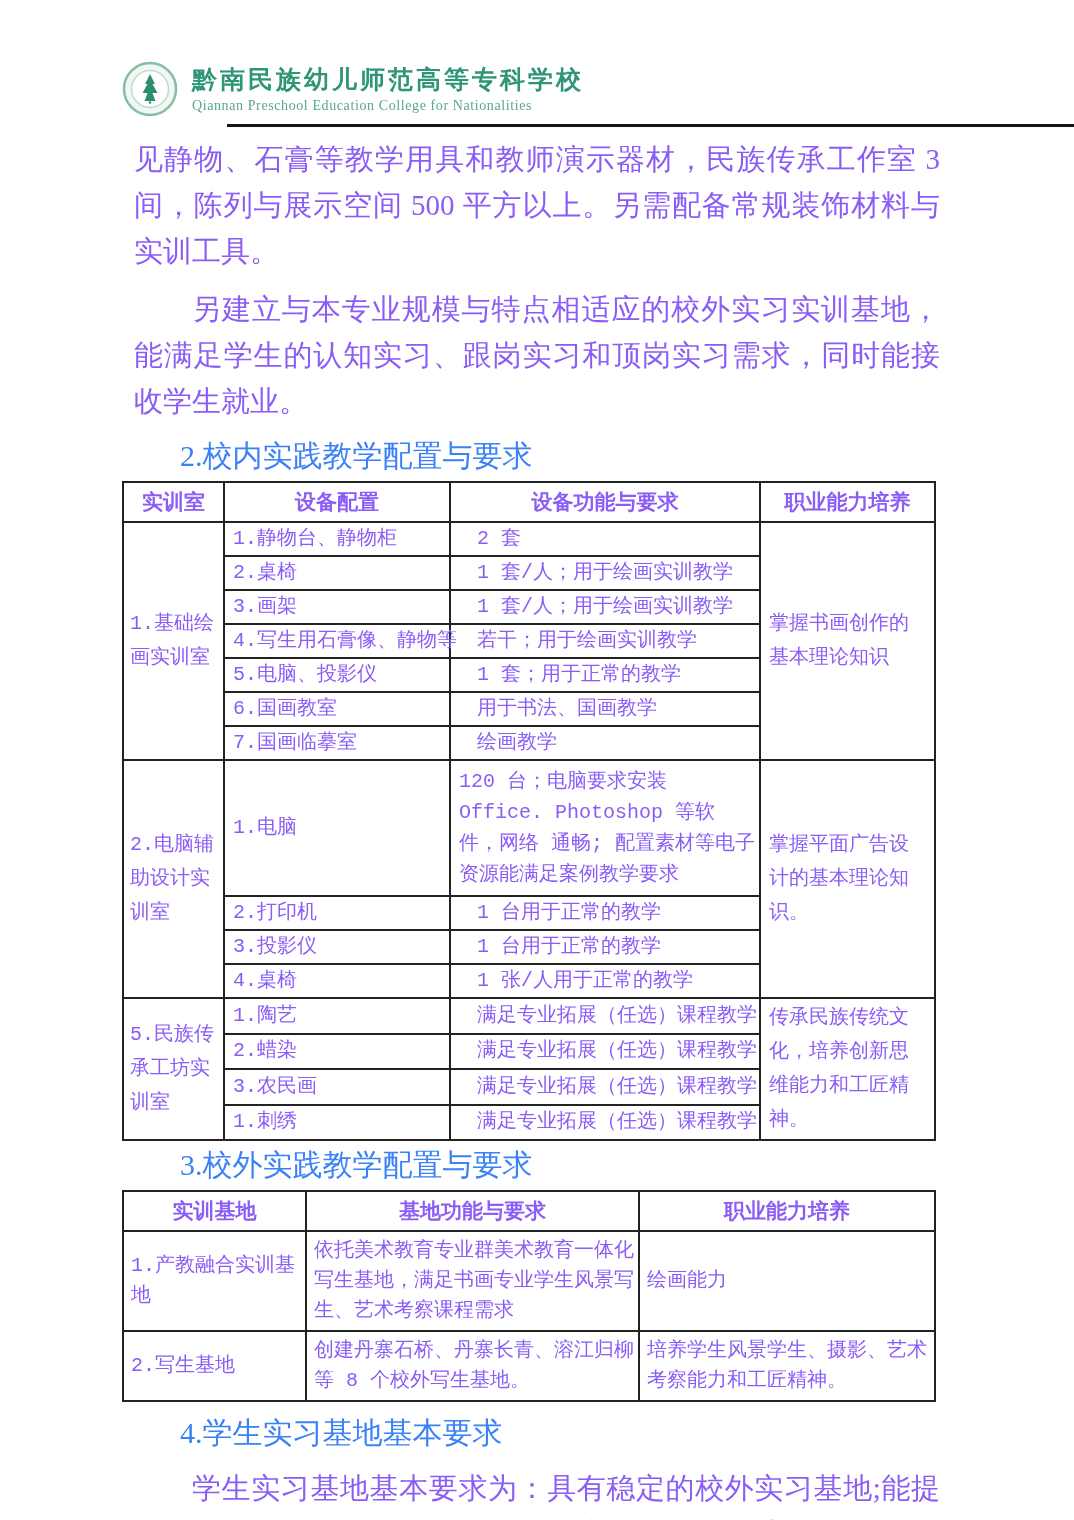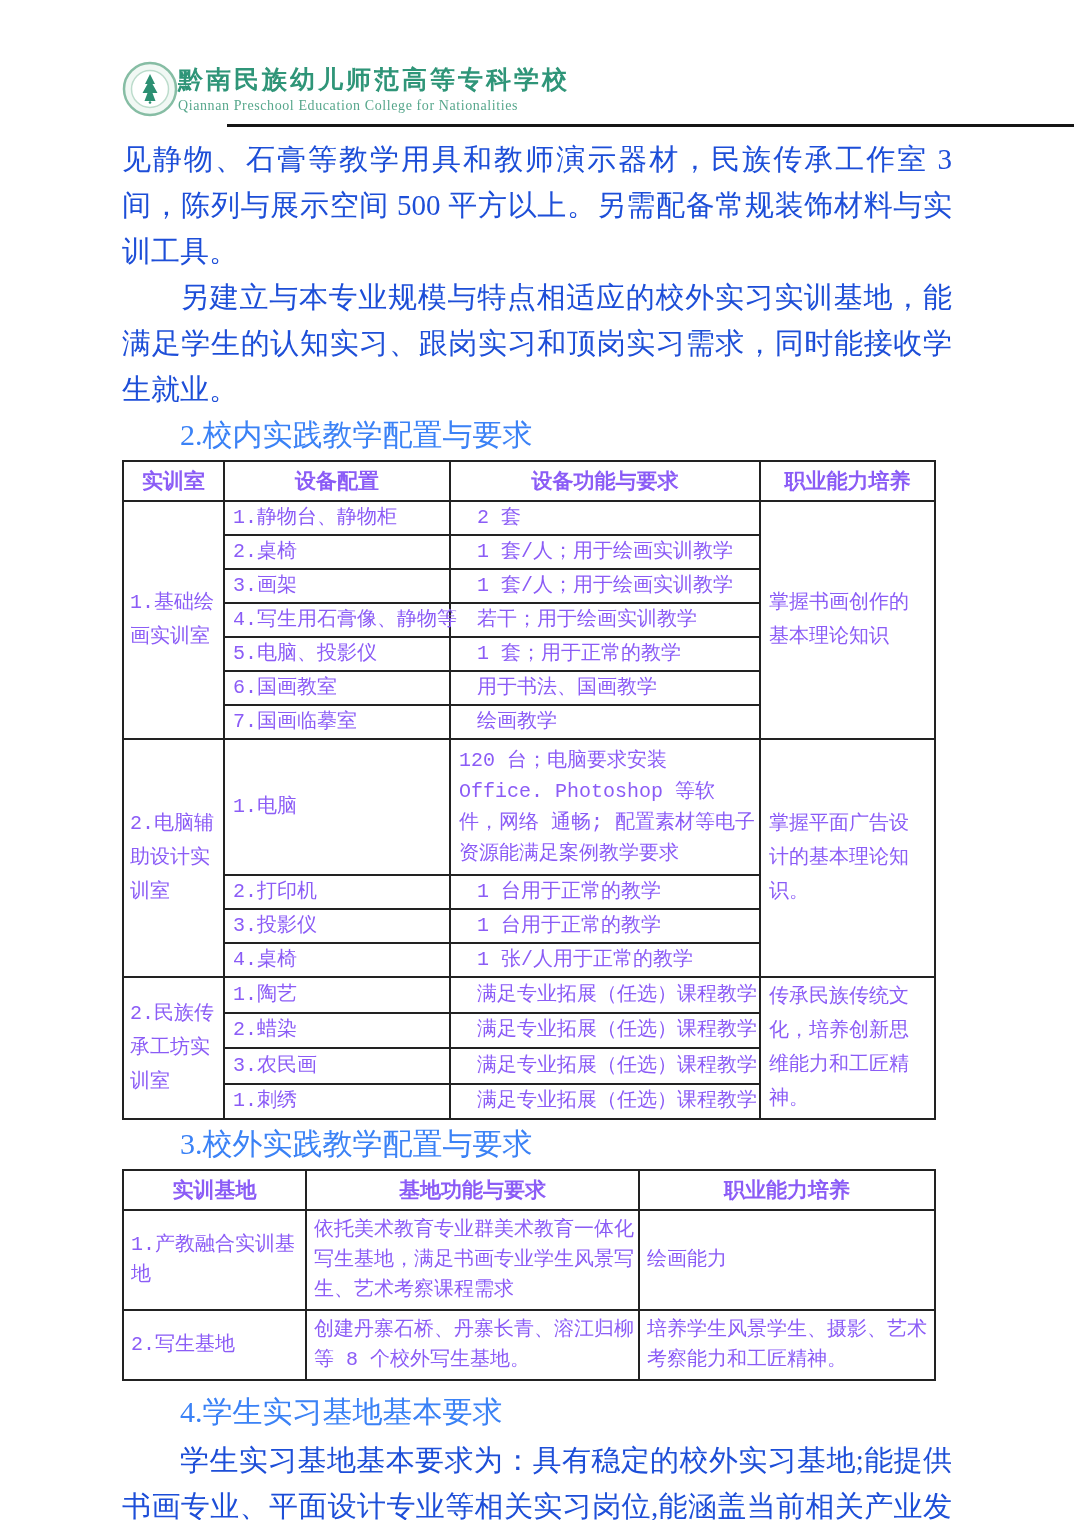--- a/index.html
+++ b/index.html
@@ -5,35 +5,35 @@
   html,body { margin:0; padding:0; }
   body {
     width:1074px; height:1520px; background:#ffffff;
     font-family:"Liberation Serif","DejaVu Serif",serif;
     color:#111111;
   }
   .page { position:relative; width:1074px; height:1520px; overflow:hidden; }
 
   
   .header { padding:60px 0 0 122px; }
-  .logo-row { display:flex; align-items:center; height:58px; }
+  .logo-row { display:flex; align-items:center; gap:14px; height:58px; }
   .logo-badge { flex:0 0 auto; width:56px; height:56px; }
   .logo-text { display:flex; flex-direction:column; justify-content:center; }
   .logo-cn {
     font-size:25px; font-weight:bold; color:#2f9578; letter-spacing:3px;
     font-family:"Liberation Serif","DejaVu Serif",serif; line-height:30px;
   }
   .logo-en { font-size:14px; color:#57a78c; letter-spacing:0.6px; margin-top:3px; }
   .header-rule { margin:6px 0 0 105px; width:925px; height:3px; background:#151515; }
 
   
   .content { margin:0 122px; width:830px; }
   p.body-par {
-    font-size:29px; line-height:46px; text-align:justify; margin:0;
-    color:#1d4ed8;
+    font-size:29px; line-height:46px; text-align:justify; margin:12px;
+    color:#8b5cf6;
   }
   p.first { margin-top:9px; }
   .indent { text-indent:2em; }
   .sec-heading {
     font-size:30px; font-weight:normal; color:#3b82f6;
     margin:3px 0 5px 0; padding-left:58px; line-height:40px;
   }
 
   
   table { border-collapse:collapse; table-layout:fixed; width:812px; font-size:20px; color:#8b5cf6; }
@@ -142,21 +142,21 @@
         <tr>
           <td class="equip">3.投影仪</td>
           <td class="func one">1 台用于正常的教学</td>
         </tr>
         <tr>
           <td class="equip">4.桌椅</td>
           <td class="func one">1 张/人用于正常的教学</td>
         </tr>
 
         <tr>
-          <td class="room" rowspan="4">2.民族传承工坊实训室</td>
+          <td class="room" rowspan="4">5.民族传承工坊实训室</td>
           <td class="equip">1.陶艺</td>
           <td class="func one">满足专业拓展（任选）课程教学</td>
           <td class="abil" rowspan="4">传承民族传统文化，培养创新思维能力和工匠精神。</td>
         </tr>
         <tr>
           <td class="equip">2.蜡染</td>
           <td class="func one">满足专业拓展（任选）课程教学</td>
         </tr>
         <tr>
           <td class="equip">3.农民画</td>

